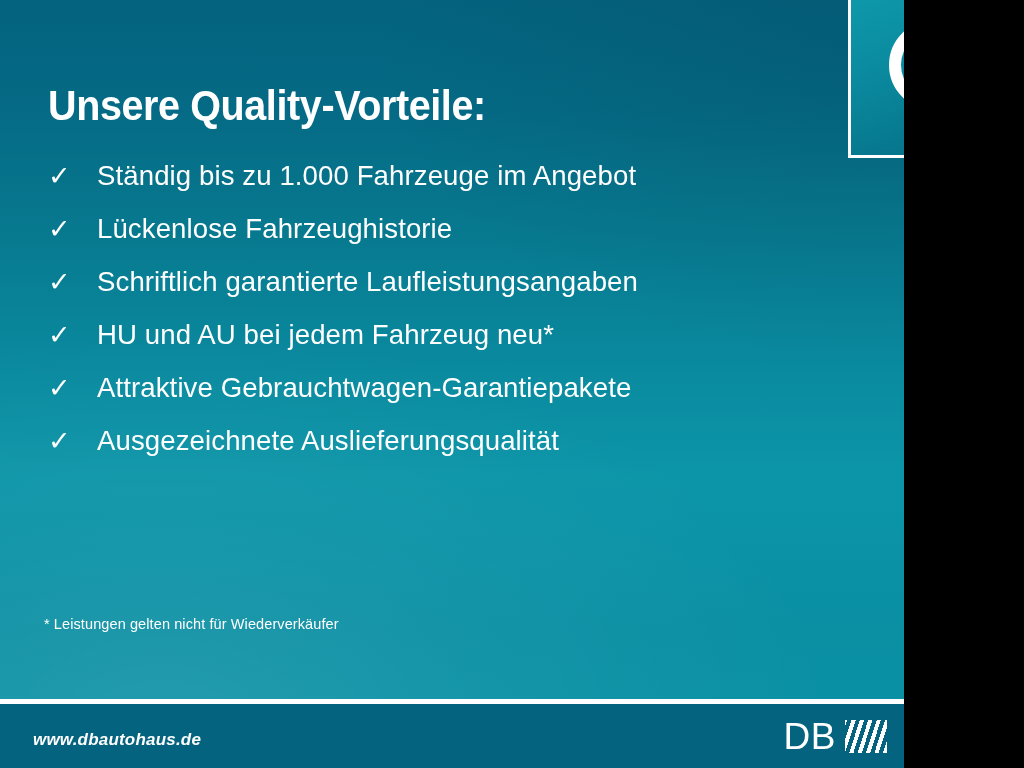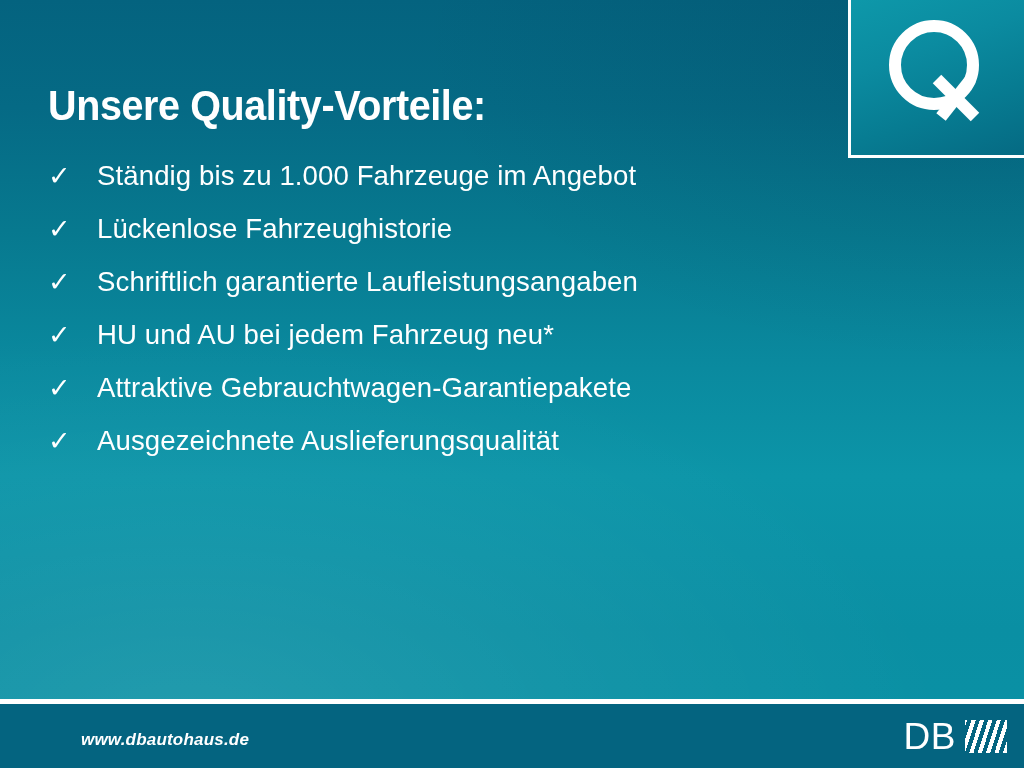--- a/index.html
+++ b/index.html
@@ -2,21 +2,21 @@
 <html><head>
 <meta charset="utf-8">
 <style>
   html, body {
     margin: 0;
     padding: 0;
     background: #000;
   }
   #slide {
     position: relative;
-    width: 1024px;
+    width: 904px;
     height: 768px;
     overflow: hidden;
     font-family: "Liberation Sans", sans-serif;
     
     background:
       linear-gradient(180deg,
         #04637f 0%,
         #056a85 14%,
         #07798f 30%,
         #0a8a9f 48%,
@@ -137,21 +137,20 @@
   #site-url {
     position: absolute;
     left: 33px;
     top: 730px;
     color: #ffffff;
     font-size: 17px;
     font-weight: 700;
     font-style: italic;
     letter-spacing: 0.2px;
     white-space: nowrap;
-    margin-left: 48px;
   }
   #db-logo {
     position: absolute;
     right: 14px;
     top: 716px;
     display: flex;
     align-items: center;
     height: 40px;
   }
   #db-logo .db-word {
@@ -227,20 +226,21 @@
       <span class="btext">Attraktive Gebrauchtwagen-Garantiepakete</span>
     </div>
 
     <div class="bullet">
       <span class="check">✓</span>
       <span class="btext">Ausgezeichnete Auslieferungsqualität</span>
     </div>
 
   </div>
 
+  <div id="footnote">* Leistungen gelten nicht für Wiederverkäufer</div>
 
   <div id="divider"></div>
 
   <div id="footer"></div>
 
   <div id="site-url">www.dbautohaus.de</div>
 
   <div id="db-logo">
     <span class="db-word">DB</span>
     <span class="stripes"></span>

